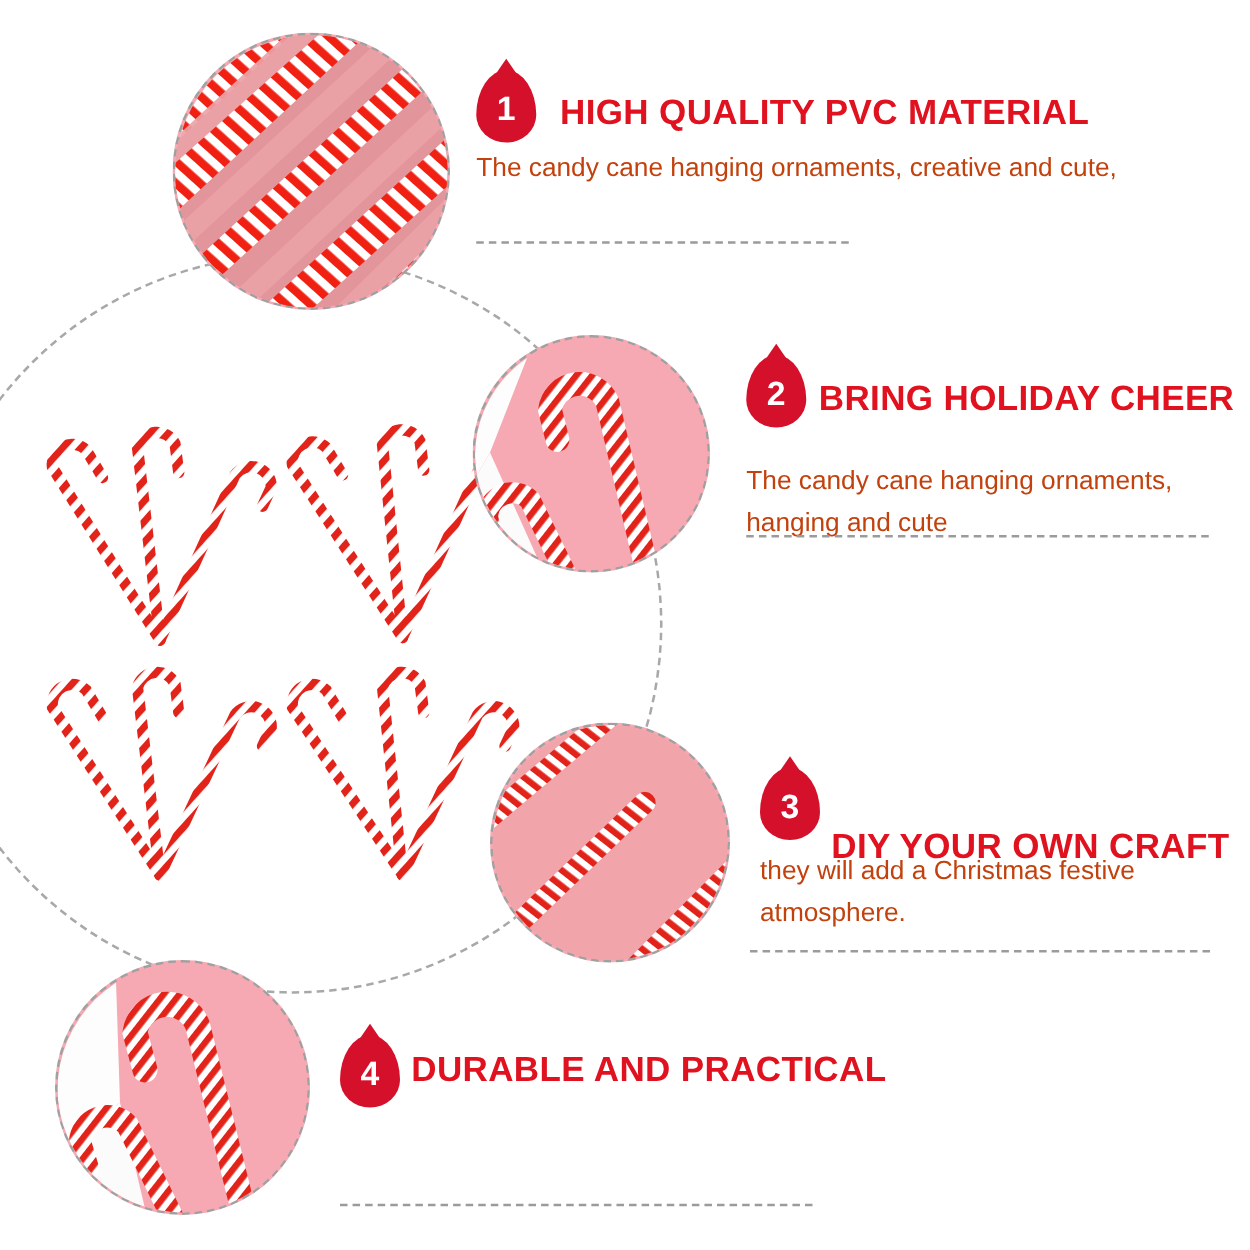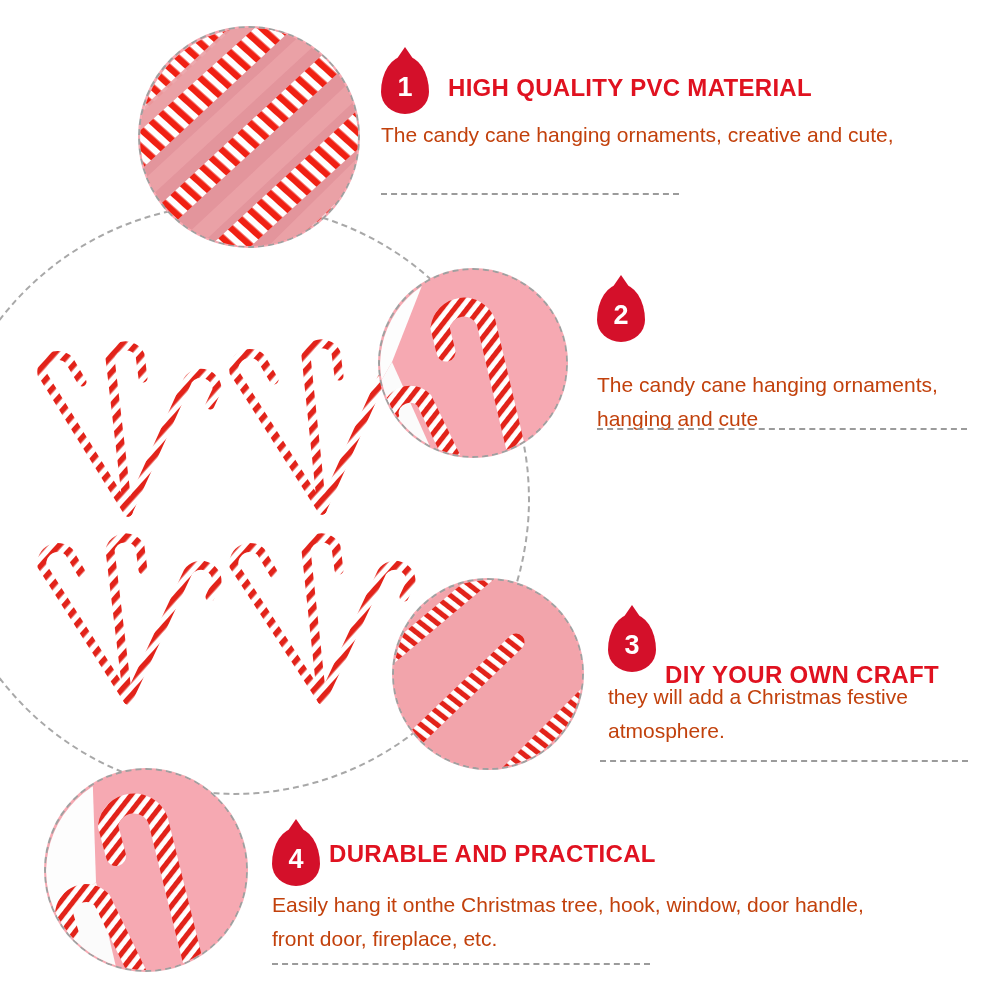--- a/index.html
+++ b/index.html
@@ -56,21 +56,21 @@
     border-left:11px solid transparent;
     border-right:11px solid transparent;
     border-bottom:16px solid #d4102a;
   }
 
   
   .feature{position:absolute;}
   .feature h2{
     margin:0;
     color:#e01220;
-    font-size:24px;
+    font-size:28px;
     font-weight:bold;
     letter-spacing:0.3px;
     white-space:nowrap;
     line-height:1;
   }
   .feature p{
     margin:0;
     color:#c2410c;
     font-size:21px;
     line-height:1.62;
@@ -252,20 +252,23 @@
     <h2>HIGH QUALITY PVC MATERIAL</h2>
   </div>
   <div class="feature" style="left:381px;top:118px;width:520px;">
     <p>The candy cane hanging ornaments, creative and cute,</p>
   </div>
   <hr class="divider" style="position:absolute;left:381px;top:193px;width:298px;">
 
   <div class="badge" style="left:597px;top:284px;">
     <span>2</span>
   </div>
+  <div class="feature" style="left:655px;top:305px;width:345px;">
+    <h2>BRING HOLIDAY CHEER</h2>
+  </div>
   <div class="feature" style="left:597px;top:368px;width:400px;">
     <p>The candy cane hanging ornaments,</p>
     <p>hanging and cute</p>
   </div>
   <hr class="divider" style="position:absolute;left:597px;top:428px;width:370px;">
 
   <div class="badge" style="left:608px;top:614px;">
     <span>3</span>
   </div>
   <div class="feature" style="left:665px;top:663px;width:335px;">
@@ -276,19 +279,15 @@
     <p>atmosphere.</p>
   </div>
   <hr class="divider" style="position:absolute;left:600px;top:760px;width:368px;">
 
   <div class="badge" style="left:272px;top:828px;">
     <span>4</span>
   </div>
   <div class="feature" style="left:329px;top:842px;width:400px;">
     <h2>DURABLE AND PRACTICAL</h2>
   </div>
-  <div class="feature" style="left:272px;top:888px;width:690px;">
-    <p>Easily hang it onthe Christmas tree, hook, window, door handle,</p>
-    <p>front door, fireplace, etc.</p>
-  </div>
   <hr class="divider" style="position:absolute;left:272px;top:963px;width:378px;">
 
 </div>
 
 </body></html>

